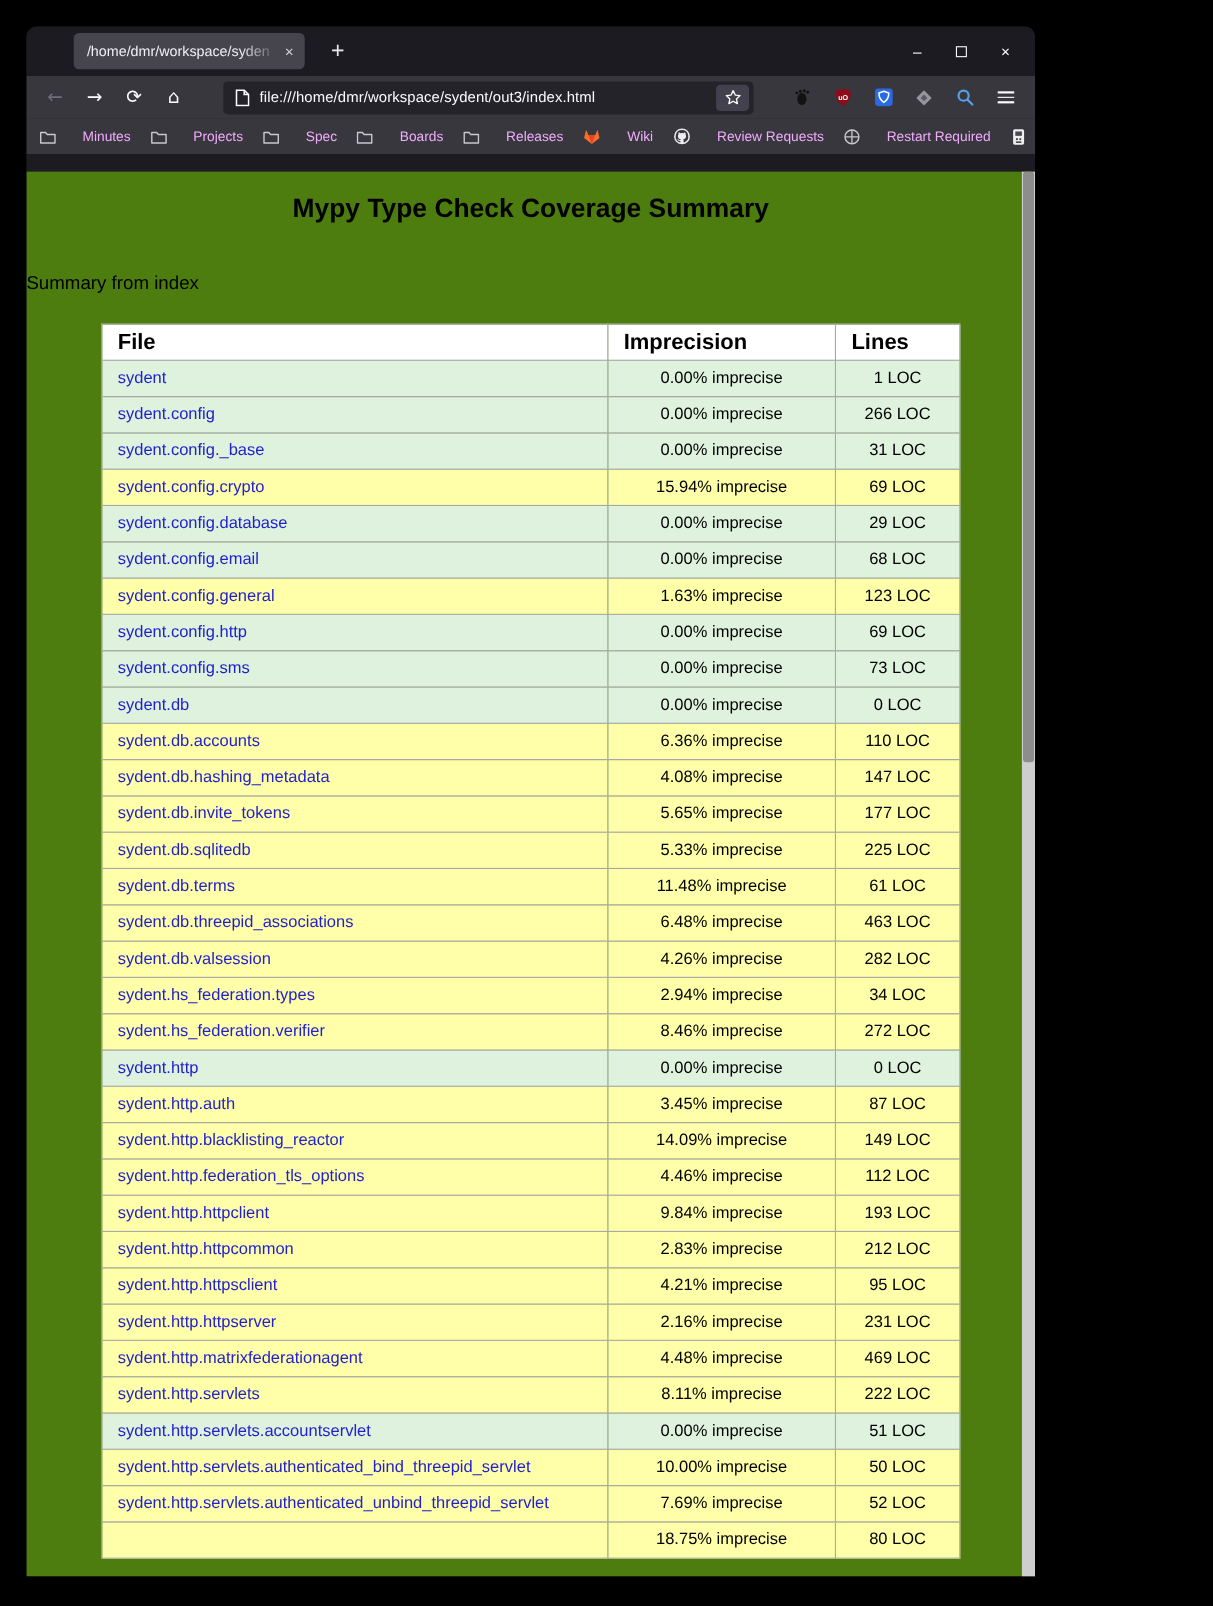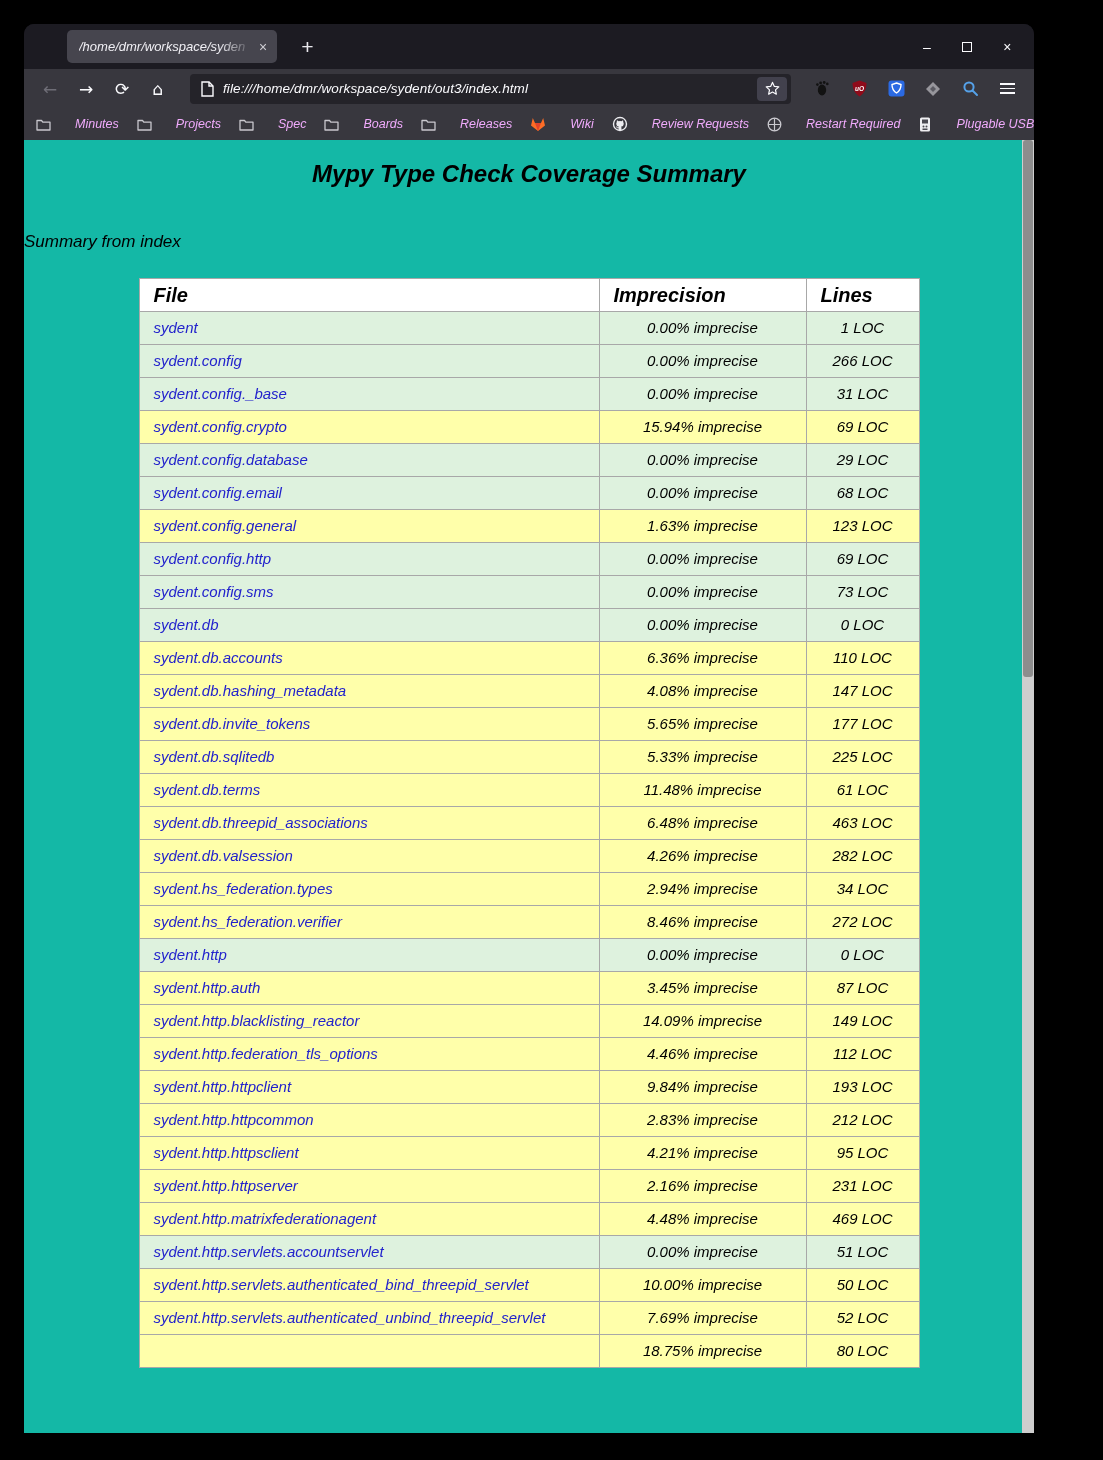--- a/index.html
+++ b/index.html
@@ -1,57 +1,57 @@
 <!DOCTYPE html>
 <html><head>
 <meta charset="utf-8">
 <style>
   * { margin:0; padding:0; box-sizing:border-box; }
   html,body { width:1103px; height:1460px; background:#000; font-family:"Liberation Sans", sans-serif; overflow:hidden; }
 
-  .window { position:absolute; left:24px; top:24px; width:1010px; height:1409px;
-            border-radius:10px 10px 0 0; overflow:hidden; background:#1c1b22;font-style:italic; }
+  .window { position:absolute; left:24px; top:24px; width:917px; height:1409px;
+            border-radius:10px 10px 0 0; overflow:hidden; background:#1c1b22; }
 
   
   .tabbar { height:45px; background:#1c1b22; display:flex; align-items:center; position:relative; }
   .tab { margin-left:43px; width:210px; height:33px; background:#46454e; border-radius:5px;
          display:flex; align-items:center; padding:0 8px 0 12px; color:#f0eff4; font-size:13px; }
   .tab-title { flex:1; white-space:nowrap; overflow:hidden;
                -webkit-mask-image:linear-gradient(90deg,#000 78%,transparent 98%);
                mask-image:linear-gradient(90deg,#000 78%,transparent 98%); }
   .tab-close { color:#cfced4; font-size:14px; padding:0 2px; cursor:default; }
   .newtab { margin-left:16px; color:#e8e7ec; font-size:21px; font-weight:300; padding:0 8px; }
   .win-controls { position:absolute; right:14px; top:0; height:45px; display:flex; align-items:center; gap:14px; color:#fbfbfe; }
   .win-btn { width:26px; height:26px; display:flex; align-items:center; justify-content:center; font-size:14px; }
   .win-max-glyph { width:10px; height:10px; border:1.5px solid #fbfbfe; display:inline-block; }
 
   
   .navbar { height:39px; background:#38373e; display:flex; align-items:center; padding:0 10px; gap:4px; }
   .nav-btn { width:32px; height:28px; display:flex; align-items:center; justify-content:center;
              color:#fbfbfe; font-size:17px; font-family:"DejaVu Sans", sans-serif; border-radius:4px; }
   .nav-btn.disabled { color:#6f6e77; }
-  .urlbar { flex:1; height:30px; margin:0 12px; background:#242329; border-radius:4px;
+  .urlbar { flex:1; height:30px; margin:0 25px; background:#242329; border-radius:4px;
             display:flex; align-items:center; padding:0 4px 0 10px; color:#fbfbfe; }
   .urlbar .doc-icon { margin-right:9px; display:flex; }
   .url-text { flex:1; font-size:13.5px; letter-spacing:0.1px; white-space:nowrap; overflow:hidden; }
   .star-btn { width:30px; height:24px; background:#42414d; border-radius:4px;
               display:flex; align-items:center; justify-content:center; }
   .toolbar-icons { display:flex; align-items:center; gap:7px; padding-right:2px; }
   .tb-icon { width:30px; height:28px; display:flex; align-items:center; justify-content:center; border-radius:4px; }
   .hamburger { display:flex; flex-direction:column; gap:3px; }
   .hamburger span { width:15px; height:1.8px; background:#fbfbfe; display:block; }
 
   
   .bookmarksbar { height:32px; background:#38373e; display:flex; align-items:center; padding:0 12px; gap:18px; }
   .bm { display:flex; align-items:center; gap:24px; color:#f0abfc; font-size:12.5px; white-space:nowrap; }
   .bm-icon { display:flex; align-items:center; }
   .bm-overflow { margin-left:auto; color:#d5d4da; font-size:15px; padding-right:8px; }
 
   
-  .content { position:relative; height:1293px; background:#14b8a6; color:#000; overflow:hidden; }
+  .content { position:relative; height:1293px; background:#4d7c0f; color:#000; overflow:hidden;margin-top:16px; }
   .page-title { text-align:center; margin-top:20px; font-size:24px; font-weight:bold; }
   .page-subtitle { text-align:left; margin-top:44px; font-size:17px; }
   table.summary { border-collapse:collapse; margin:26px auto 0; font-size:15px; }
   table.summary th, table.summary td { border:1px solid #a8a8a8; padding:5px 14px; line-height:22px; }
   table.summary th { font-size:20px; font-weight:bold; text-align:left; background:#fff; }
   td.col-file { width:460px; text-align:left; }
   td.col-imp { width:207px; text-align:center; }
   td.col-lines { width:113px; text-align:center; }
   th.col-file { width:460px; } th.col-imp { width:207px; } th.col-lines { width:113px; }
   tr.good td { background:#def2de; }
@@ -394,20 +394,25 @@
           <tr class="imprecise">
     <td class="col-file"><a href="#">sydent.http.httpserver</a></td>
     <td class="col-imp">2.16% imprecise</td>
     <td class="col-lines">231 LOC</td>
   </tr>
           <tr class="imprecise">
     <td class="col-file"><a href="#">sydent.http.matrixfederationagent</a></td>
     <td class="col-imp">4.48% imprecise</td>
     <td class="col-lines">469 LOC</td>
   </tr>
+          <tr class="imprecise">
+    <td class="col-file"><a href="#">sydent.http.servlets</a></td>
+    <td class="col-imp">8.11% imprecise</td>
+    <td class="col-lines">222 LOC</td>
+  </tr>
           <tr class="good">
     <td class="col-file"><a href="#">sydent.http.servlets.accountservlet</a></td>
     <td class="col-imp">0.00% imprecise</td>
     <td class="col-lines">51 LOC</td>
   </tr>
           <tr class="imprecise">
     <td class="col-file"><a href="#">sydent.http.servlets.authenticated_bind_threepid_servlet</a></td>
     <td class="col-imp">10.00% imprecise</td>
     <td class="col-lines">50 LOC</td>
   </tr>

